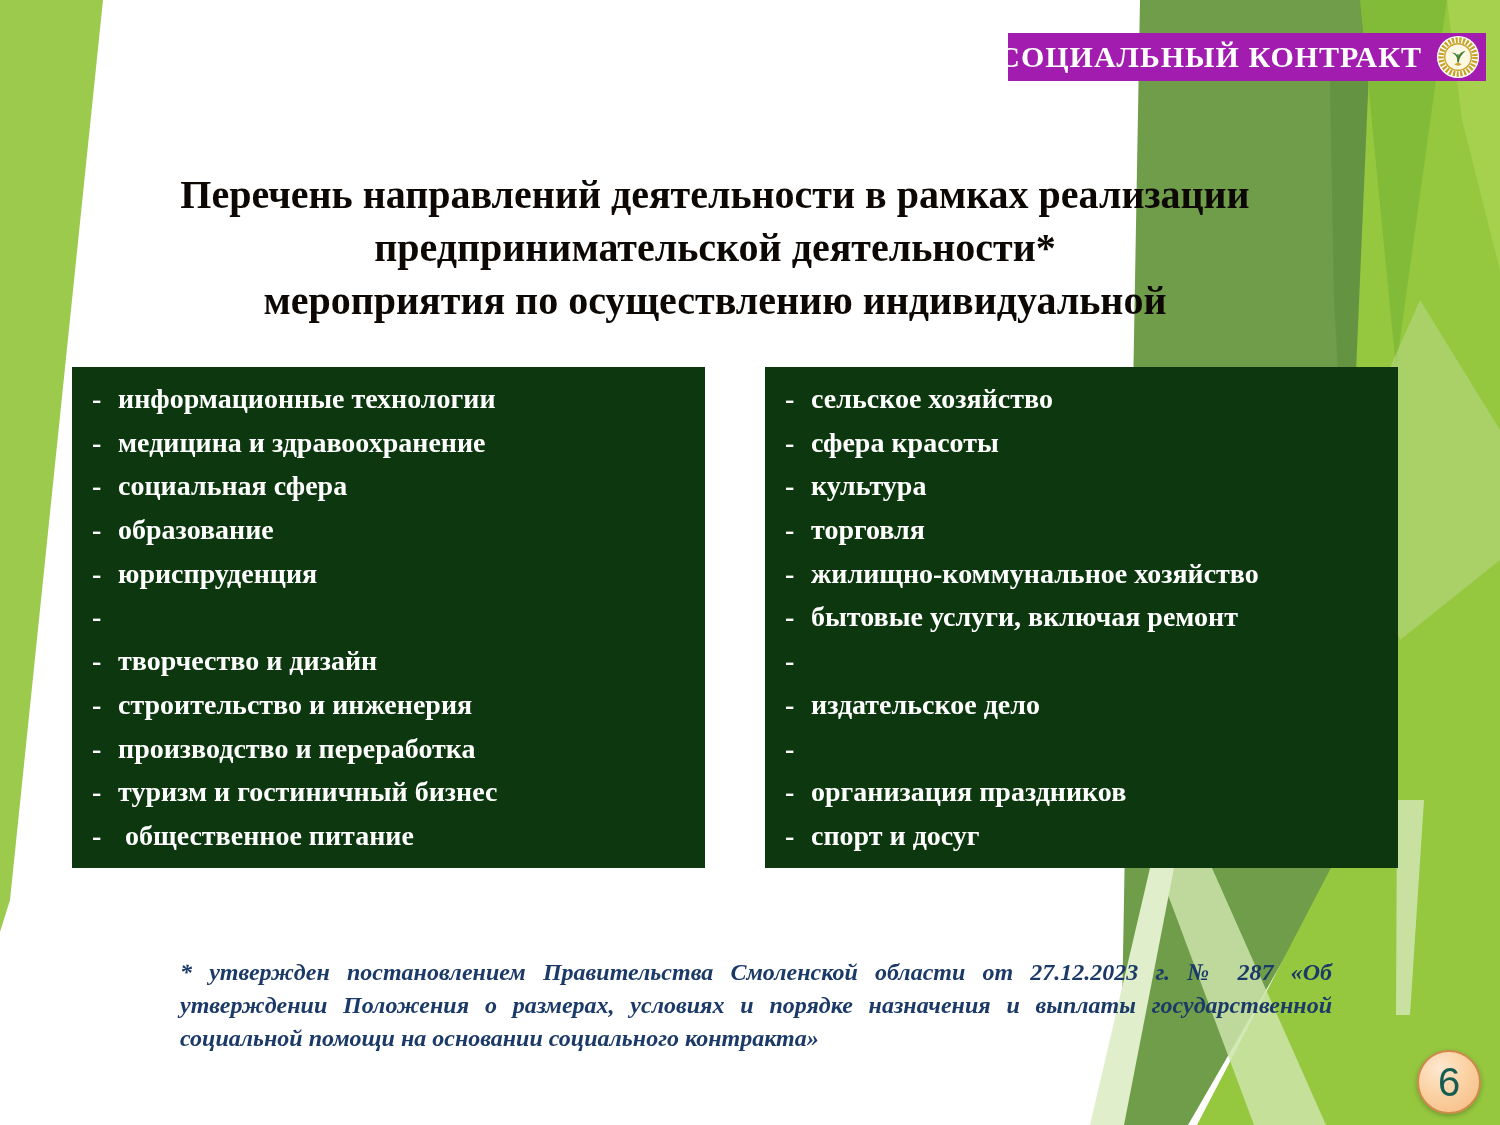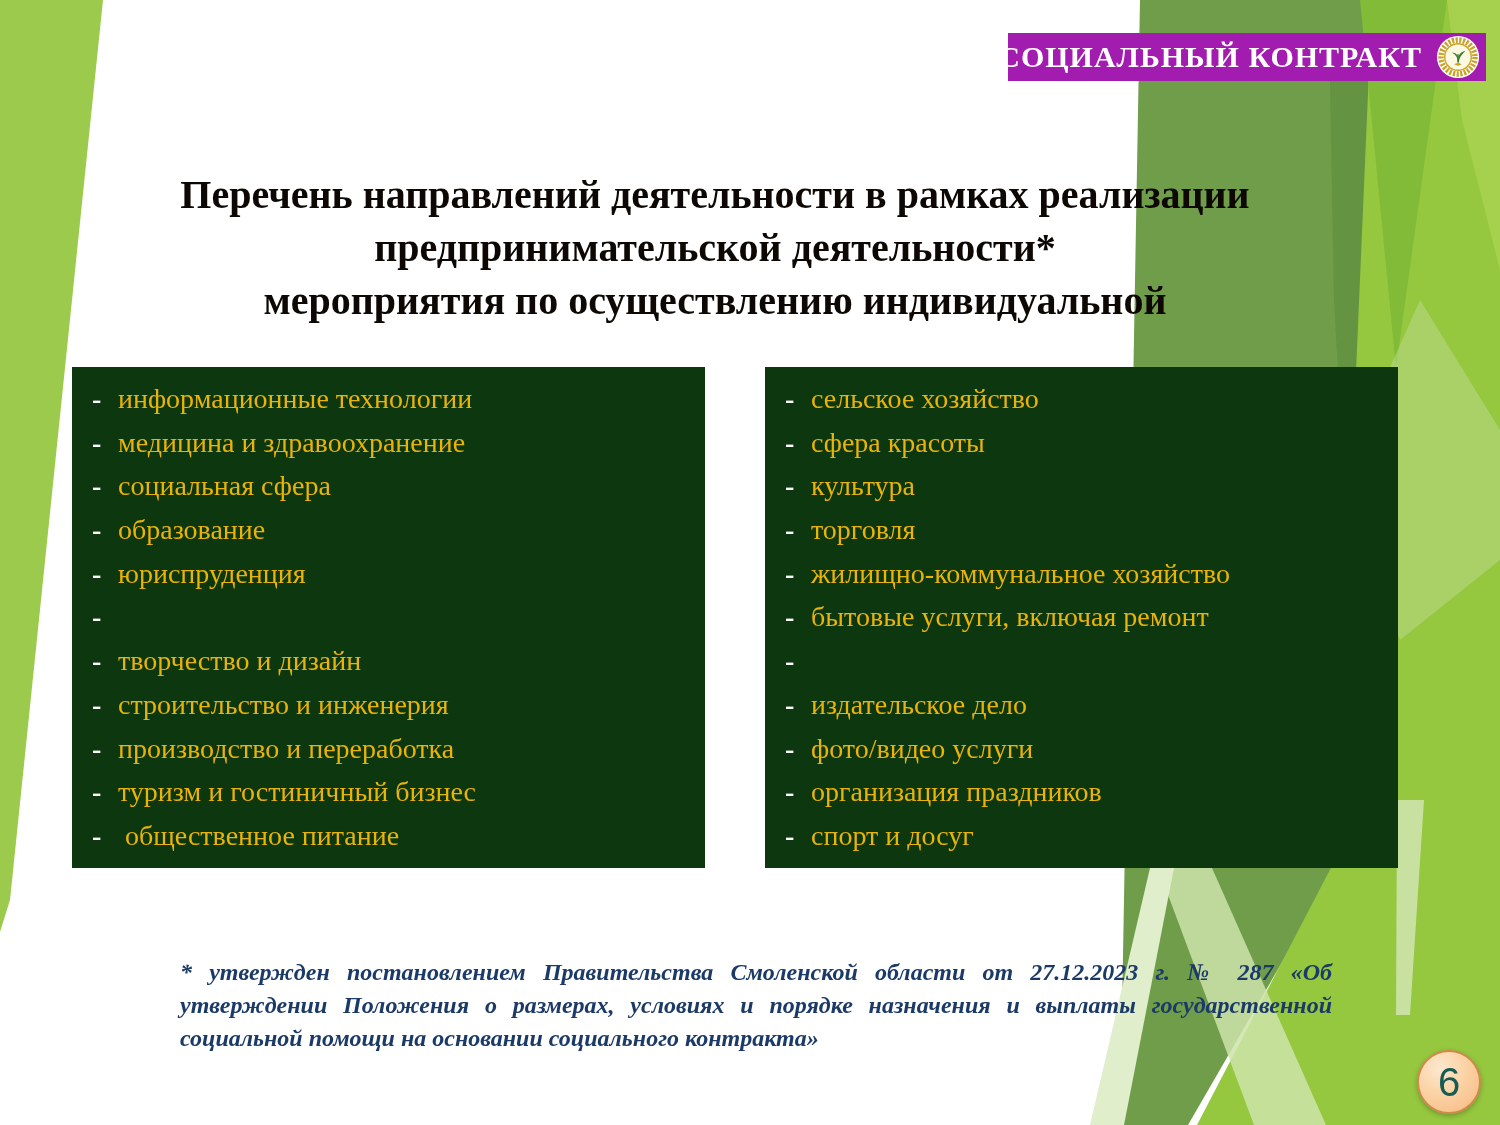--- a/index.html
+++ b/index.html
@@ -39,21 +39,21 @@
     padding:10px 0;
   }
   .list-box.left{left:72px;}
   .list-box.right{left:765px;}
   .li-row{display:flex;align-items:baseline;}
   .dash{
     flex:0 0 46px;padding-left:20px;box-sizing:border-box;
     color:#ffffff;font-weight:bold;font-size:28px;
   }
   .li-text{
-    color:#eab308;font-weight:normal;font-size:28px;white-space:pre-wrap;
+    color:#ffffff;font-weight:bold;font-size:28px;white-space:pre-wrap;
   }
 
   
   .footnote{
     position:absolute;left:180px;top:956px;width:1152px;z-index:2;
     color:#1b3a68;font-weight:bold;font-style:italic;font-size:24px;line-height:1.38;
     text-align:justify;text-align-last:left;
   }
 
   
@@ -178,21 +178,20 @@
     </div>
     <div class="li-row">
       <span class="dash">-</span>
     </div>
     <div class="li-row">
       <span class="dash">-</span>
       <span class="li-text">издательское дело</span>
     </div>
     <div class="li-row">
       <span class="dash">-</span>
-      <span class="li-text">фото/видео услуги</span>
     </div>
     <div class="li-row">
       <span class="dash">-</span>
       <span class="li-text">организация праздников</span>
     </div>
     <div class="li-row">
       <span class="dash">-</span>
       <span class="li-text">спорт и досуг</span>
     </div>
   </div>

